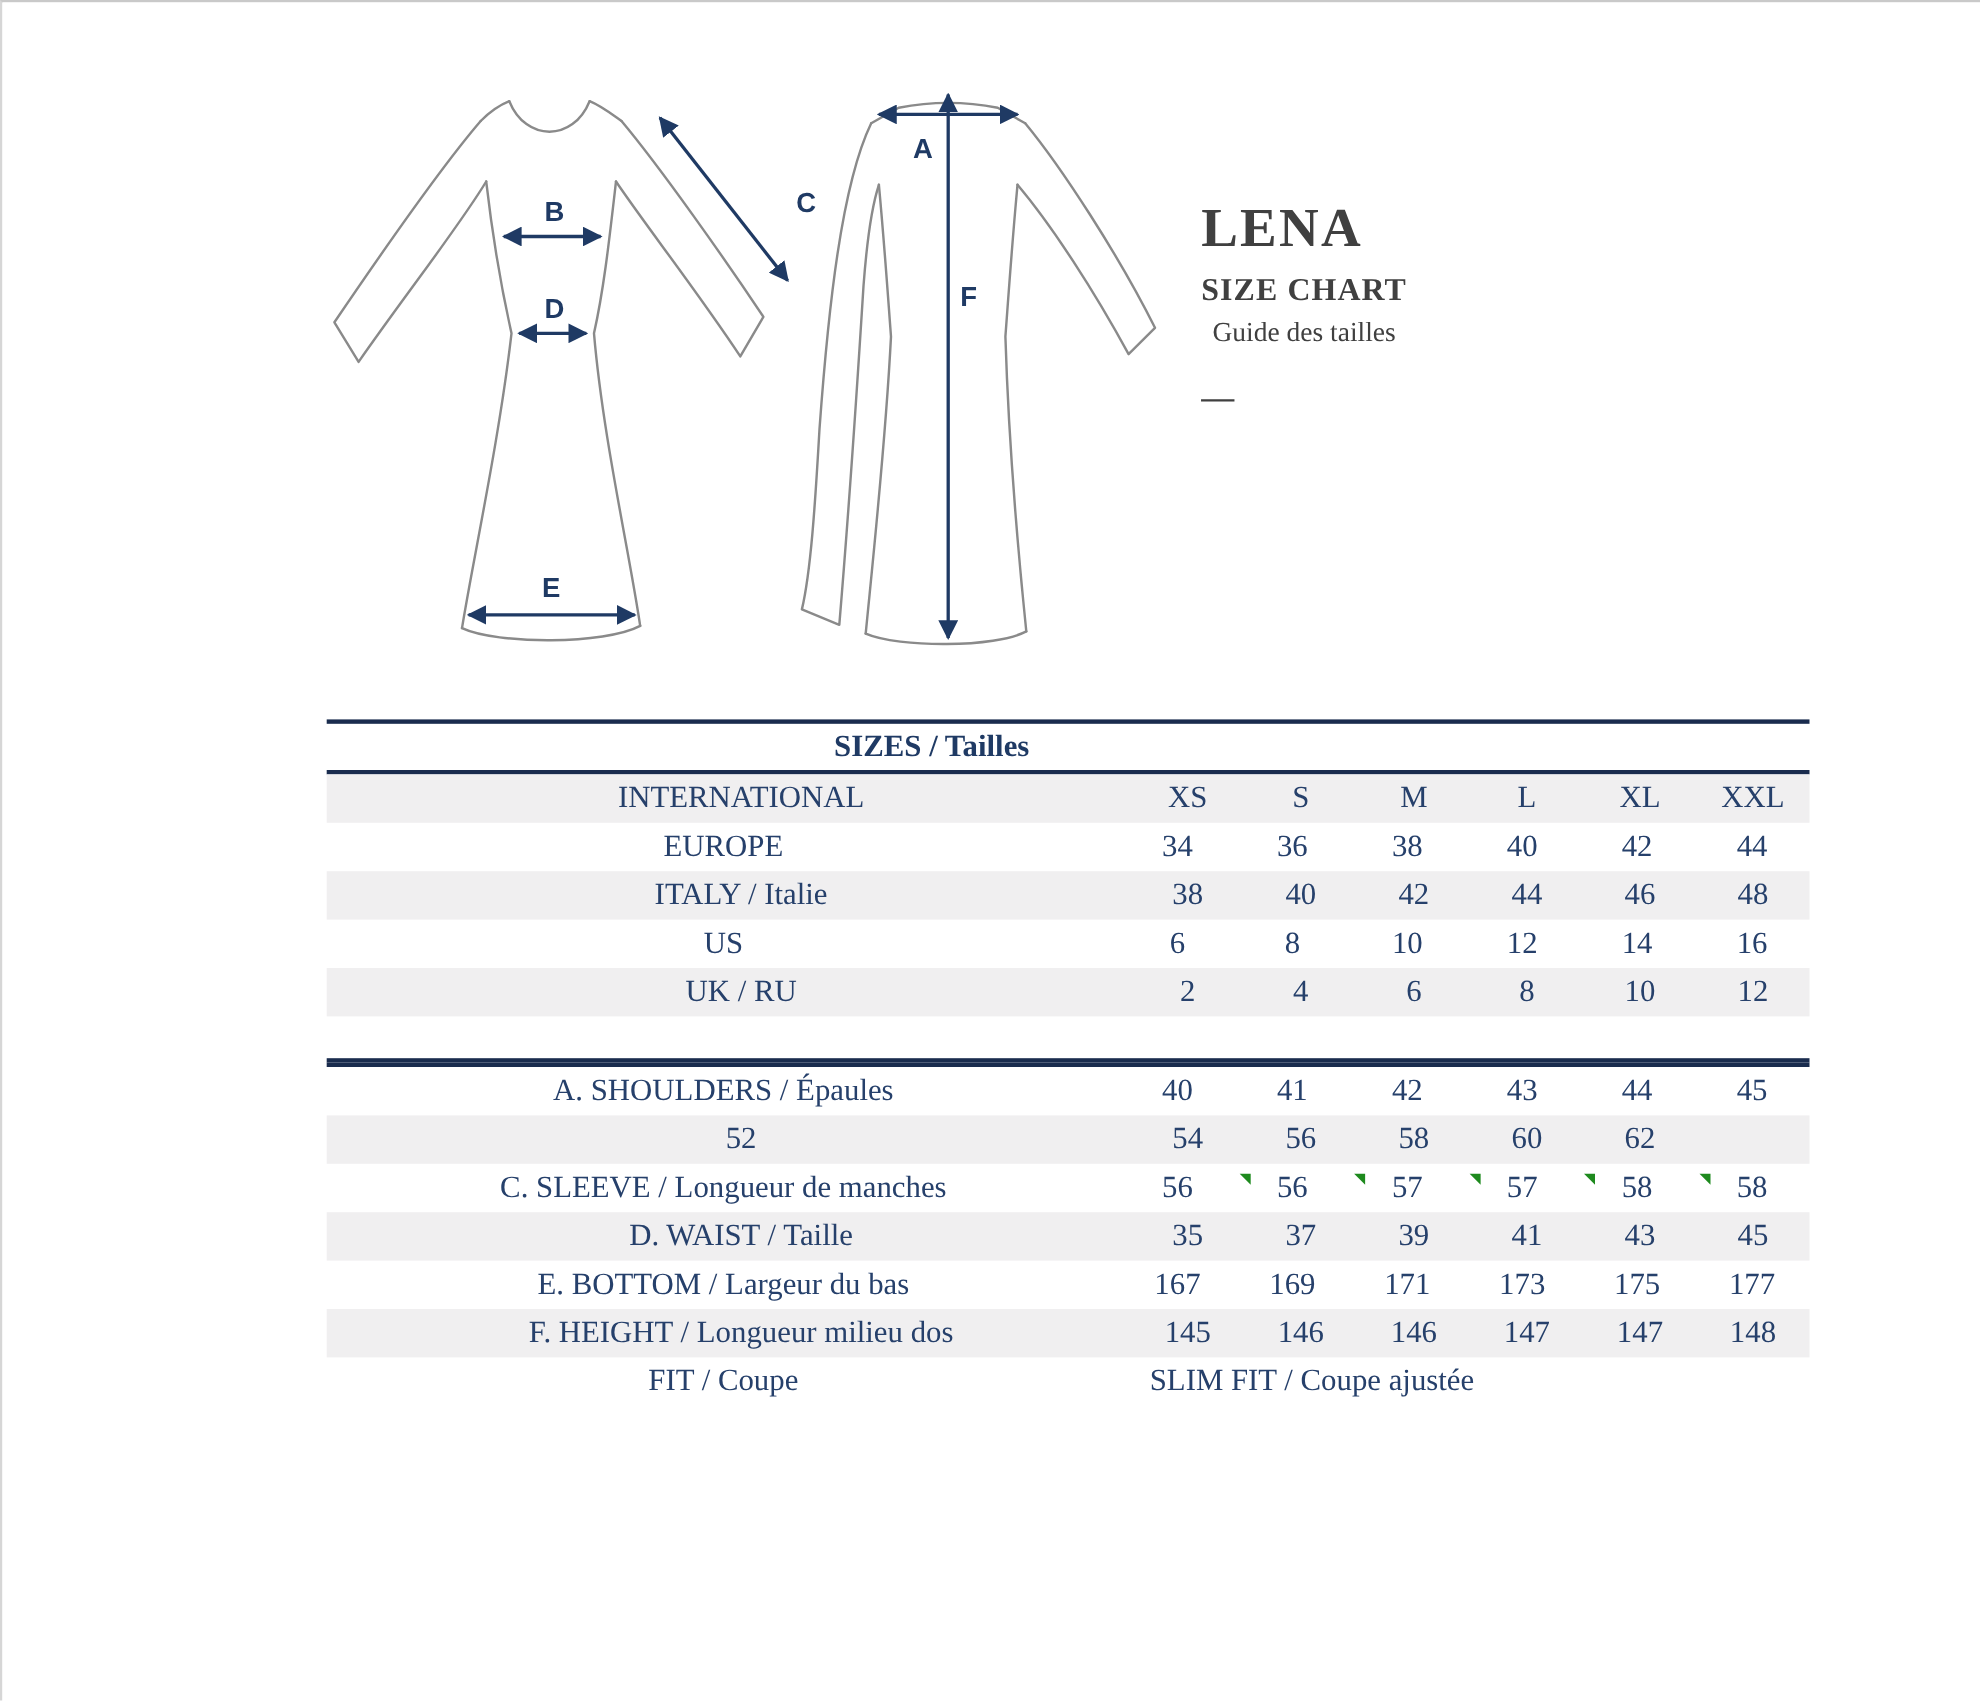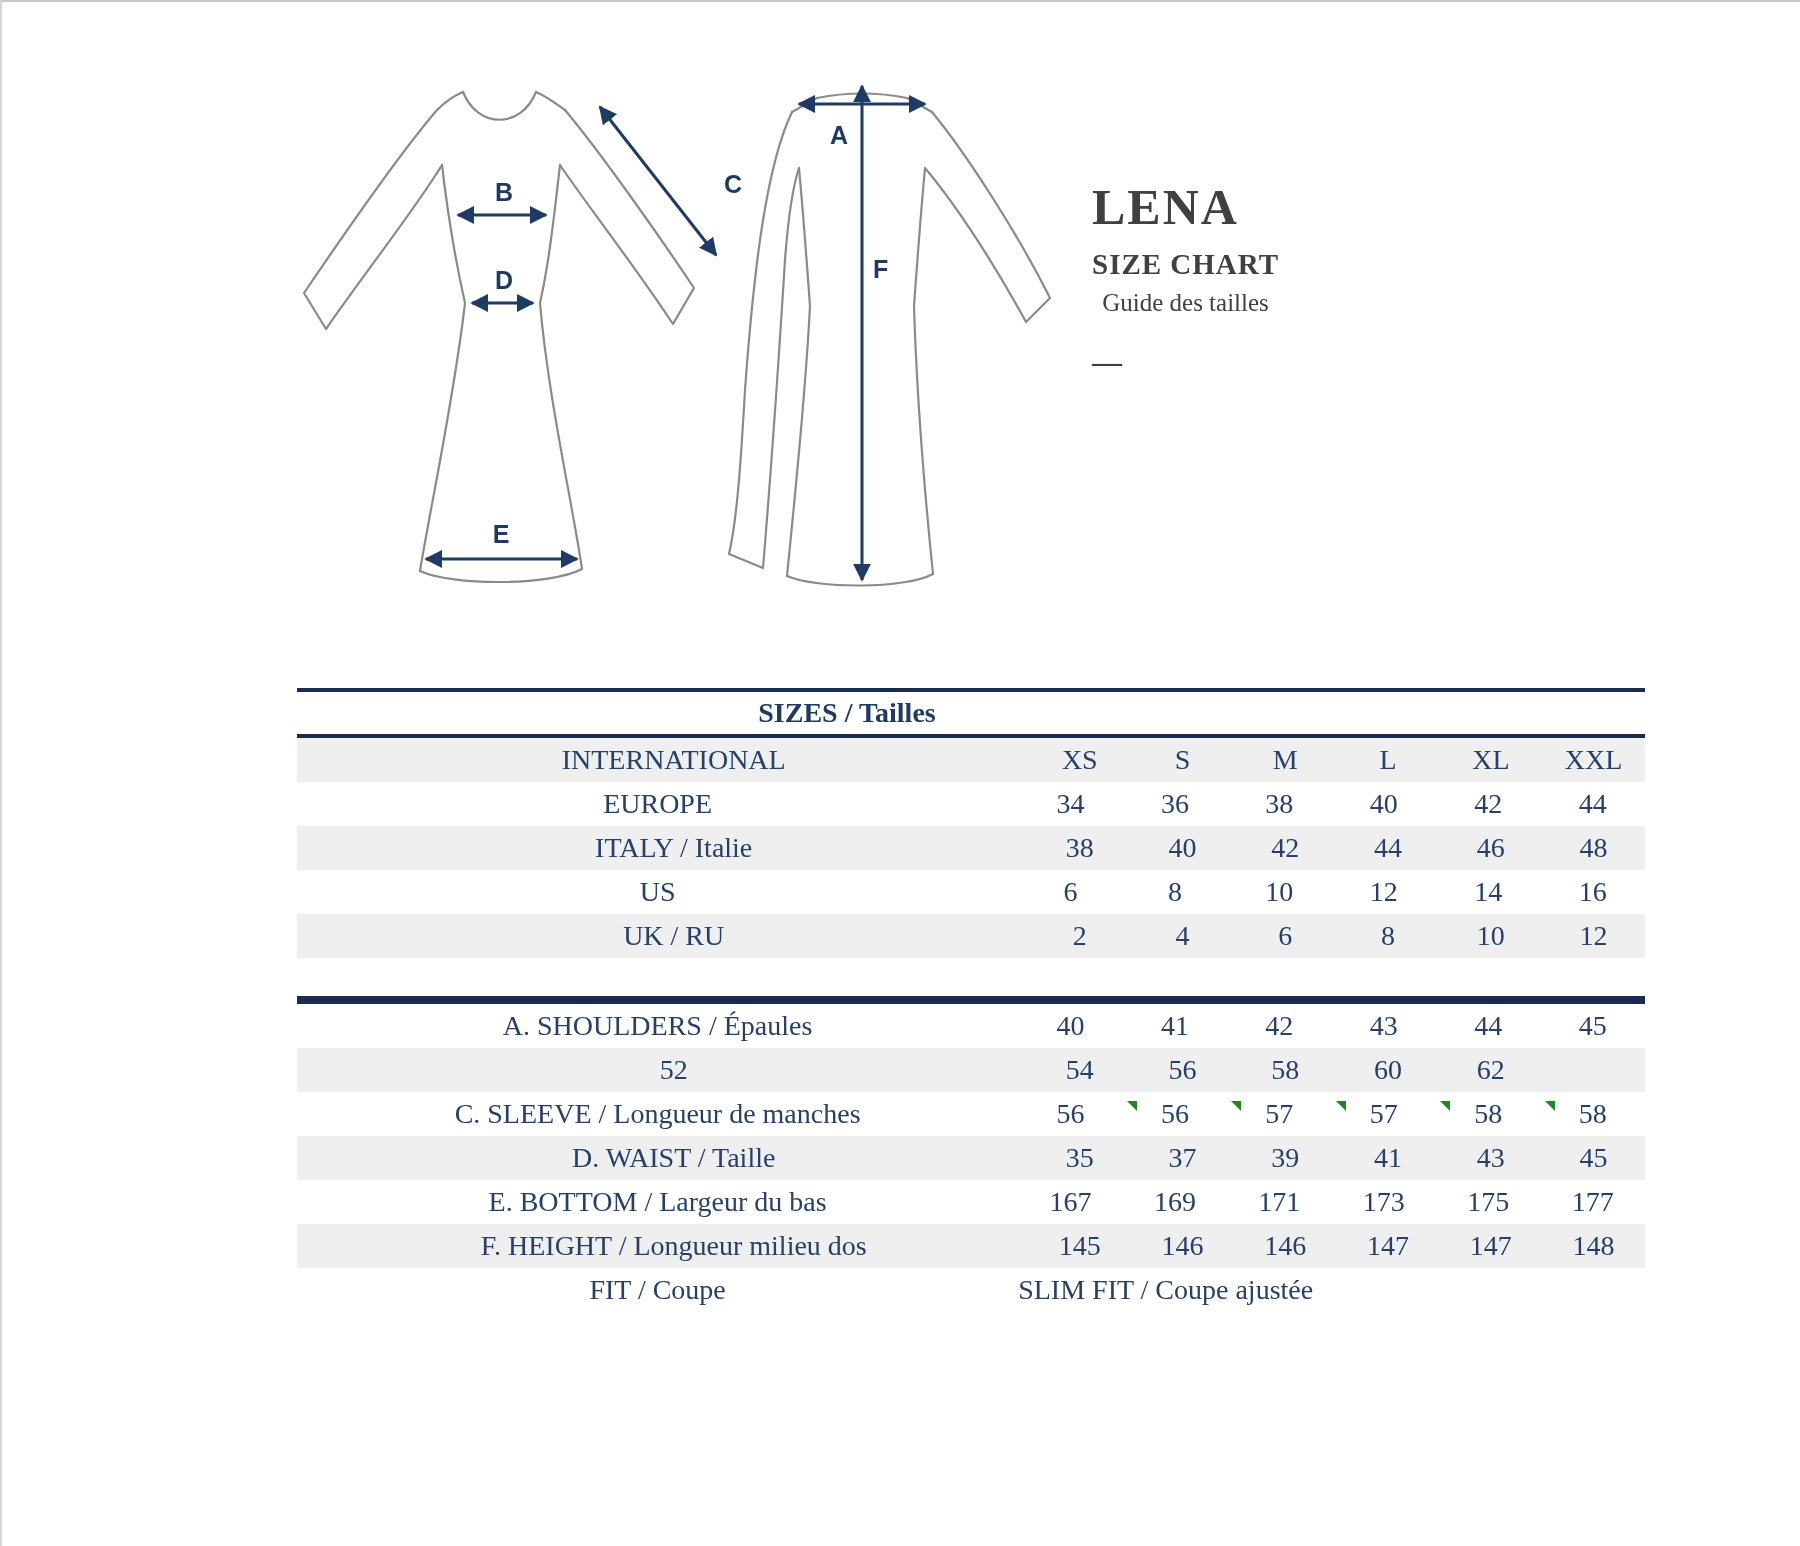--- a/index.html
+++ b/index.html
@@ -13,34 +13,34 @@
   .front-svg { left:280px; top:63px; }
   .back-svg  { left:663px; top:68px; }
   .dim-letter { font-family:"Liberation Sans","DejaVu Sans",sans-serif; font-weight:700; font-size:25px; fill:#1f3a64; }
   
   .title-block { position:absolute; left:1090px; top:180px; color:#404040; }
   .brand { font-size:50px; font-weight:700; letter-spacing:2px; line-height:1; }
   .size-chart { font-size:29px; font-weight:700; letter-spacing:1px; margin-top:16px; }
   .guide { font-size:25px; margin-top:8px;text-align:center; }
   .dash { font-size:30px; font-weight:700; margin-top:28px; }
   
-  .tables { position:absolute; left:295px; top:686px; width:1348px;font-family:Liberation Serif, serif; }
+  .tables { position:absolute; left:295px; top:652px; width:1348px;font-family:Liberation Serif, serif; }
   .hline { height:4px; background:#1a2c4e; }
   .tbl-head { height:42px; display:flex; align-items:center; justify-content:center; }
   .tbl-head span { font-size:28px; font-weight:700; color:#1f3a64; transform:translateX(-124px); }
   .gap { height:38px; }
   .row { display:grid; grid-template-columns:53.5% repeat(6,1fr); height:44px; align-items:center; }
   .row.stripe { background:#f0eff0;padding-left:22px; }
   .lbl, .cell { text-align:center; font-size:28px; color:#26406b; }
   .cell { position:relative; }
   .tri {
     position:absolute; left:4px; top:3px; width:0; height:0; display:inline-block;
     border-top:10px solid #1e8a1e; border-left:10px solid transparent;
   }
-  .fit-row .fit-value { grid-column:2 / span 6; text-align:left; font-size:28px; color:#26406b; }
+  .fit-row .fit-value { grid-column:2 / span 6; text-align:left; font-size:28px; color:#26406b;margin-left:27px; }
 </style>
 </head>
 <body>
 
 <div class="canvas">
 
   <svg class="diagram front-svg" width="480" height="552" viewBox="0 0 480 552">
     <defs>
       <marker id="ahA" viewBox="0 0 10 10" refX="9" refY="5" markerWidth="6" markerHeight="6" orient="auto-start-reverse">
         <path d="M0,0 L10,5 L0,10 z" fill="#1f3a64"></path>

